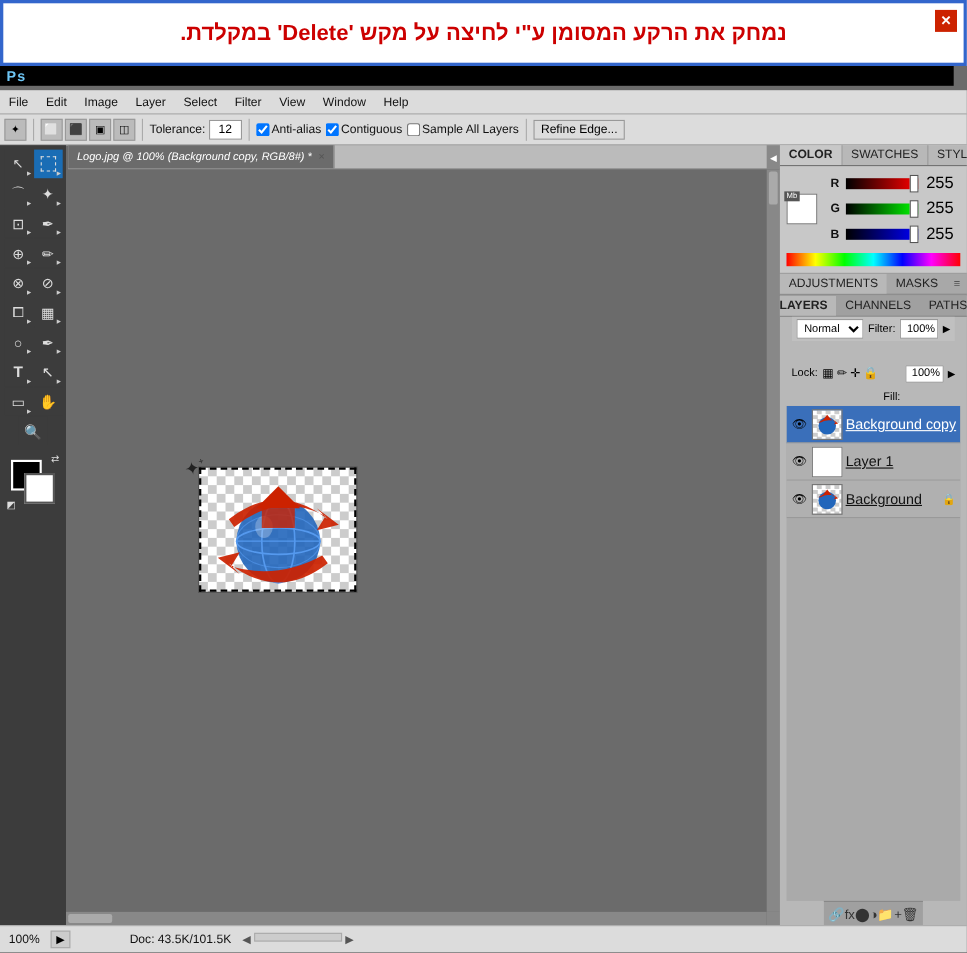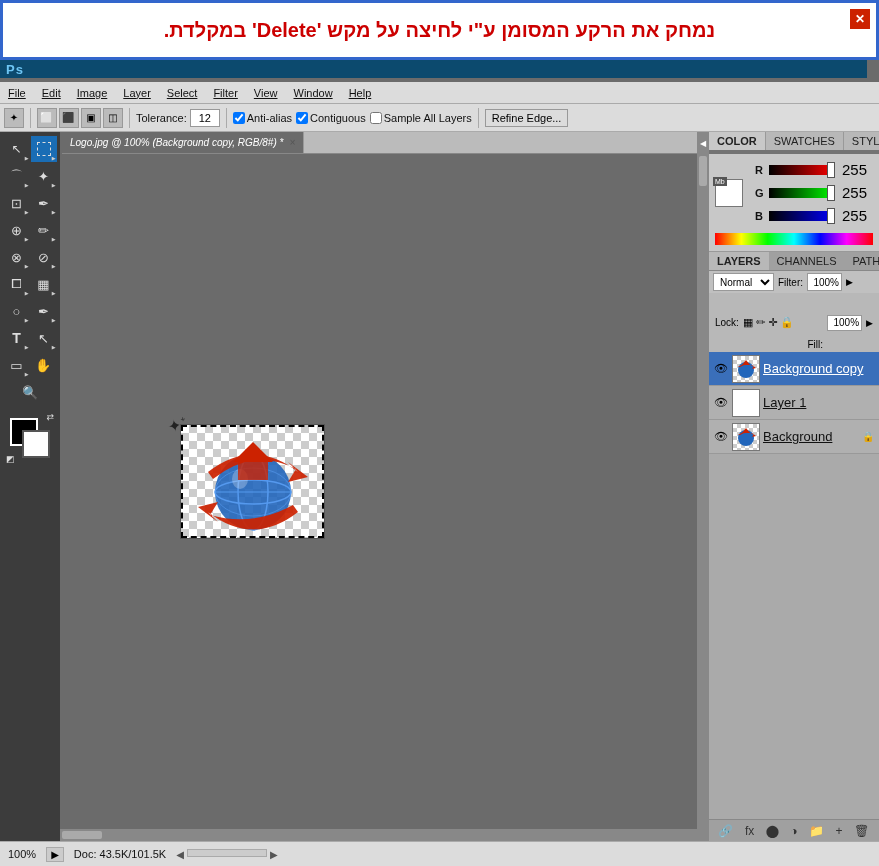--- a/index.html
+++ b/index.html
@@ -13,33 +13,33 @@
       z-index: 100; padding: 5px 15px;
     }
     #notification-bar span {
       font-size: 20px; font-weight: bold; color: #cc0000;
       direction: rtl; text-align: center;
     }
 
     
     #title-bar {
       position: absolute; top: 60px; left: 0; right: 12px; height: 18px;
-      background: #0c4a6e; display: flex; align-items: center; padding: 0 6px;
+      background: #000000; display: flex; align-items: center; padding: 0 6px;
     }
     #ps-logo { color: #6ec6f5; font-size: 13px; font-weight: bold; letter-spacing: 1px; }
 
     
     #menu-bar {
       position: absolute; top: 82px; left: 0; right: 0; height: 22px;
       background: #dcdcdc; display: flex; align-items: center;
       border-bottom: 1px solid #aaa;
     }
     .menu-item {
       padding: 0 8px; height: 100%; display: flex; align-items: center;
-      color: #111; cursor: pointer; font-size: 11px; text-decoration: underline;
+      color: #111; cursor: pointer; font-size: 11px;
     }
 
     
     #options-bar {
       position: absolute; top: 104px; left: 0; right: 0; height: 28px;
       background: #dcdcdc; display: flex; align-items: center;
       border-bottom: 1px solid #aaa; padding: 0 4px; gap: 4px;
     }
     .tool-icon-sm {
       width: 20px; height: 20px; background: #bbb; border: 1px solid #999;
@@ -143,21 +143,21 @@
       position: absolute; top: 0; left: -12px; width: 12px; height: 22px;
       background: #888; display: flex; align-items: center; justify-content: center;
       cursor: pointer; font-size: 8px; color: white;
     }
 
     
     #color-panel {
       background: #c8c8c8; border-bottom: 1px solid #999;
     }
     .panel-tabs {
-      display: flex; background: #b8b8b8; border-bottom: 4px solid #737373; align-items: center;
+      display: flex; background: #b8b8b8; border-bottom: 1px solid #737373; align-items: center;
     }
     .panel-tab {
       padding: 3px 8px; font-size: 11px; cursor: pointer; color: #222;
       border-right: 1px solid #999;
     }
     .panel-tab.active {
       background: #c8c8c8; font-weight: bold;
     }
     .panel-menu-btn {
       margin-left: auto; width: 18px; display: flex; align-items: center;
@@ -183,21 +183,21 @@
 
     
     #adj-panel {
       background: #b8b8b8; border-bottom: 1px solid #999;
     }
     .adj-tabs { display: flex; background: #a8a8a8; border-bottom: 1px solid #888; }
     .adj-tab { padding: 3px 8px; font-size: 11px; cursor: pointer; color: #222; }
     .adj-tab.active { background: #b8b8b8; }
 
     
-    #layers-panel { flex: 1; background: #b8b8b8; display: flex; flex-direction: column; overflow: hidden; }
+    #layers-panel { flex: 1; background: #b8b8b8; display: flex; flex-direction: column; overflow: hidden; align-items: center; }
     .layers-tabs { display: flex; background: #a0a0a0; border-bottom: 1px solid #888; }
     .layers-tab { padding: 3px 8px; font-size: 11px; cursor: pointer; color: #222; }
     .layers-tab.active { background: #b8b8b8; font-weight: bold; }
 
     .layers-options { padding: 2px 4px; background: #c0c0c0; display: flex; align-items: center; gap: 4px; }
     .layers-blend { height: 18px; font-size: 10px; background: #fff; border: 1px solid #999; padding: 0 2px; }
     .layers-opacity-label { font-size: 10px; }
     .layers-opacity-val { width: 35px; height: 18px; font-size: 10px; background: #fff; border: 1px solid #999; text-align: right; padding-right: 2px; }
 
     .layers-lock-row { padding: 2px 6px; background: #b8b8b8; display: flex; align-items: center; gap: 4px; font-size: 10px; }
@@ -231,21 +231,21 @@
     }
     .layers-bottom-btn { font-size: 12px; cursor: pointer; color: #333; }
 
     
     #status-bar {
       position: absolute; bottom: 0; left: 0; right: 0; height: 25px;
       background: #dcdcdc; border-top: 1px solid #aaa;
       display: flex; align-items: center; padding: 0 8px; gap: 10px; font-size: 11px;
     }
     .status-zoom { color: #111; }
-    .status-doc { color: #111; }
+    .status-doc { color: #111; margin-left: 44px; }
     .status-nav-arrows { display: flex; gap: 3px; }
     .nav-arrow { font-size: 10px; cursor: pointer; color: #555; }
 
     
     .scroll-bar-v {
       position: absolute; right: 0; top: 0; bottom: 12px; width: 12px;
       background: #888; display: flex; flex-direction: column;
     }
     .scroll-thumb-v {
       margin: 2px auto; width: 8px; height: 30px; background: #aaa; border-radius: 2px;
@@ -521,20 +521,27 @@
           </div>
           <span class="color-value">255</span>
         </div>
       </div>
     </div>
 
     <div class="color-spectrum"></div>
     <div style="height:4px;"></div>
   </div>
 
+  <div id="adj-panel">
+    <div class="adj-tabs">
+      <div class="adj-tab active">ADJUSTMENTS</div>
+      <div class="adj-tab">MASKS</div>
+      <div class="panel-menu-btn" style="margin-left:auto;">≡</div>
+    </div>
+  </div>
 
   <div id="layers-panel">
     <div class="layers-tabs">
       <div class="layers-tab active">LAYERS</div>
       <div class="layers-tab">CHANNELS</div>
       <div class="layers-tab">PATHS</div>
 
     </div>
 
     <div class="layers-options">

